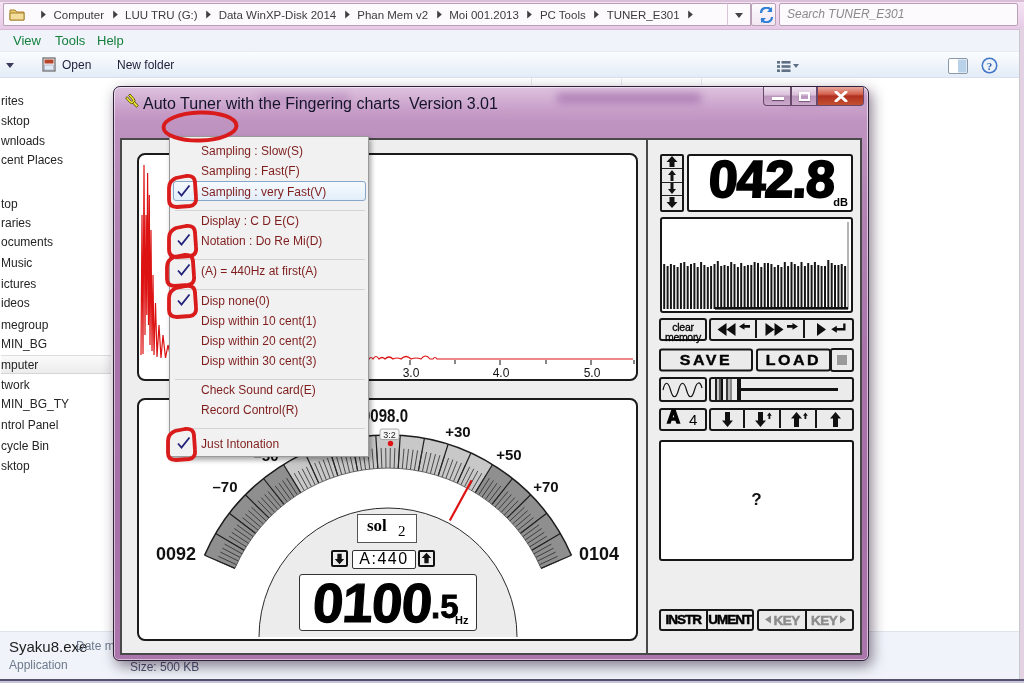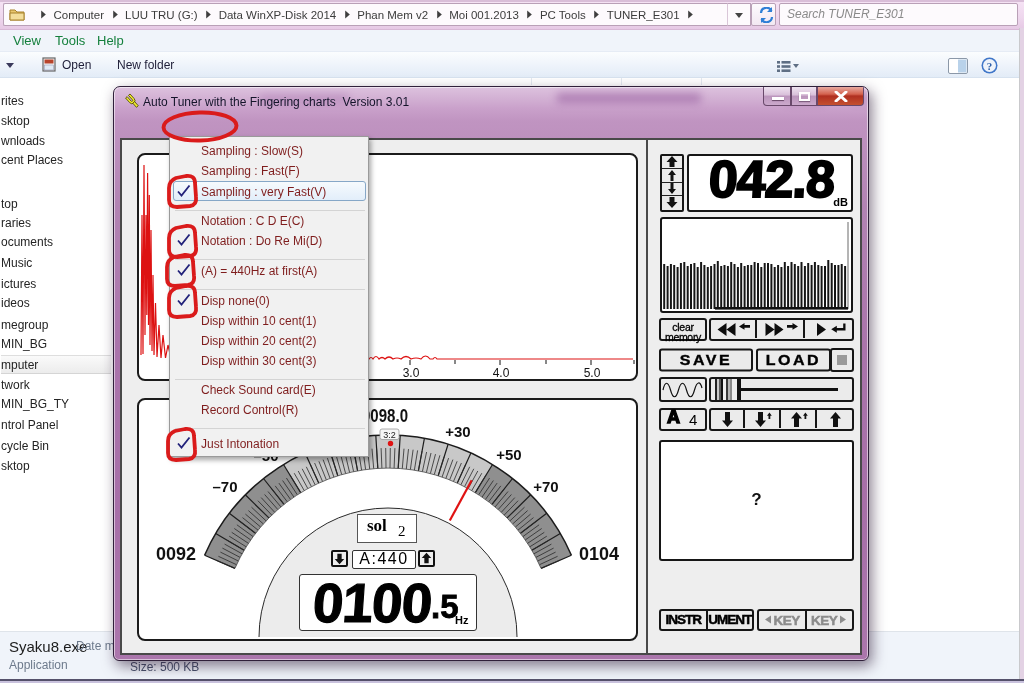--- a/index.html
+++ b/index.html
@@ -16,21 +16,21 @@
 #side{left:0;top:78px;width:115px;height:397px;background:#fff;font-size:12px;color:#242424}
 #side div{position:absolute;left:1px;white-space:nowrap}
 #selband{left:0;top:277px;width:110px;height:19px;background:linear-gradient(#fafafa,#ececec);border-top:1px solid #dedede;border-bottom:1px solid #d5d5d5}
 
 #details{left:0;top:631px;width:1024px;height:49px;background:#f0f4fa;border-top:1px solid #dfe4ea;font-size:12px;color:#6d7a8c}
 #taskline{left:0;top:679px;width:1024px;height:2.4px;background:#55516b}
 
 #win{left:113px;top:86px;width:756px;height:575px;border:1px solid #30203a;border-radius:7px 7px 6px 6px;background:linear-gradient(180deg,#ddc2de,#c9a0ca 22px,#c094c1 34px,#b283b3 120px,#aa74ab 260px,#a76fa8 420px,#ab76ac);box-shadow:3px 5px 14px rgba(40,20,50,.55), inset 0 0 0 1px rgba(255,255,255,.55);overflow:hidden}
 #smudges{left:0;top:0;width:756px;height:30px;overflow:hidden}
 .smu{position:absolute;background:#8d4f96;filter:blur(4px);opacity:.5}
-#titletxt{left:29px;top:8px;font-size:12px;color:#14142a}
+#titletxt{left:29px;top:8px;font-size:16px;color:#14142a}
 #appico{left:10px;top:6px}
 
 #capbtns{left:649px;top:0px;width:101px;height:20px}
 .cb{position:absolute;top:0;height:19px;border:1px solid #69496b;border-top:none}
 #cb-min{left:0;width:28px;border-radius:0 0 0 4px;background:linear-gradient(#efe3f0,#d9c0da 45%,#bb95bc 50%,#cba9cc)}
 #cb-max{left:28px;width:26px;background:linear-gradient(#efe3f0,#d9c0da 45%,#bb95bc 50%,#cba9cc)}
 #cb-cls{left:54px;width:47px;border-radius:0 0 4px 0;background:linear-gradient(#e8a9a0,#d4624e 40%,#b03021 50%,#c4502f)}
 
 #appmenu{left:6px;top:30px;width:742px;height:21px;background:linear-gradient(#fcfdfe,#eef1f7 55%,#dfe4ef);border-bottom:1px solid #c8c8d0;font-size:12px;color:#1a1a1a}
 #appmenu span{position:absolute;top:3px}
@@ -526,21 +526,21 @@
   <svg class="ck" style="top:156px" width="15" height="14">
       <path d="M2,7.5 L5.5,11.5 L13.5,1.5" fill="none" stroke="#22227a" stroke-width="1.8"></path>
     </svg>
   <svg class="ck" style="top:299px" width="15" height="14">
       <path d="M2,7.5 L5.5,11.5 L13.5,1.5" fill="none" stroke="#22227a" stroke-width="1.8"></path>
     </svg>
   <div class="mi" style="top:7px">Sampling : Slow(S)</div>
   <div class="mi" style="top:27px">Sampling : Fast(F)</div>
   <div class="mi" style="top:48px">Sampling : very Fast(V)</div>
   <div class="msep" style="top:73px"></div>
-  <div class="mi" style="top:77px">Notation : C D E(C)</div>
+  <div class="mi" style="top:77px">Display : C D E(C)</div>
   <div class="mi" style="top:97px">Notation : Do Re Mi(D)</div>
   <div class="msep" style="top:122px"></div>
   <div class="mi" style="top:127px">(A) = 440Hz at first(A)</div>
   <div class="msep" style="top:152px"></div>
   <div class="mi" style="top:157px">Disp none(0)</div>
   <div class="mi" style="top:177px">Disp within 10 cent(1)</div>
   <div class="mi" style="top:197px">Disp within 20 cent(2)</div>
   <div class="mi" style="top:217px">Disp within 30 cent(3)</div>
   <div class="msep" style="top:242px"></div>
   <div class="mi" style="top:246px">Check Sound card(E)</div>

